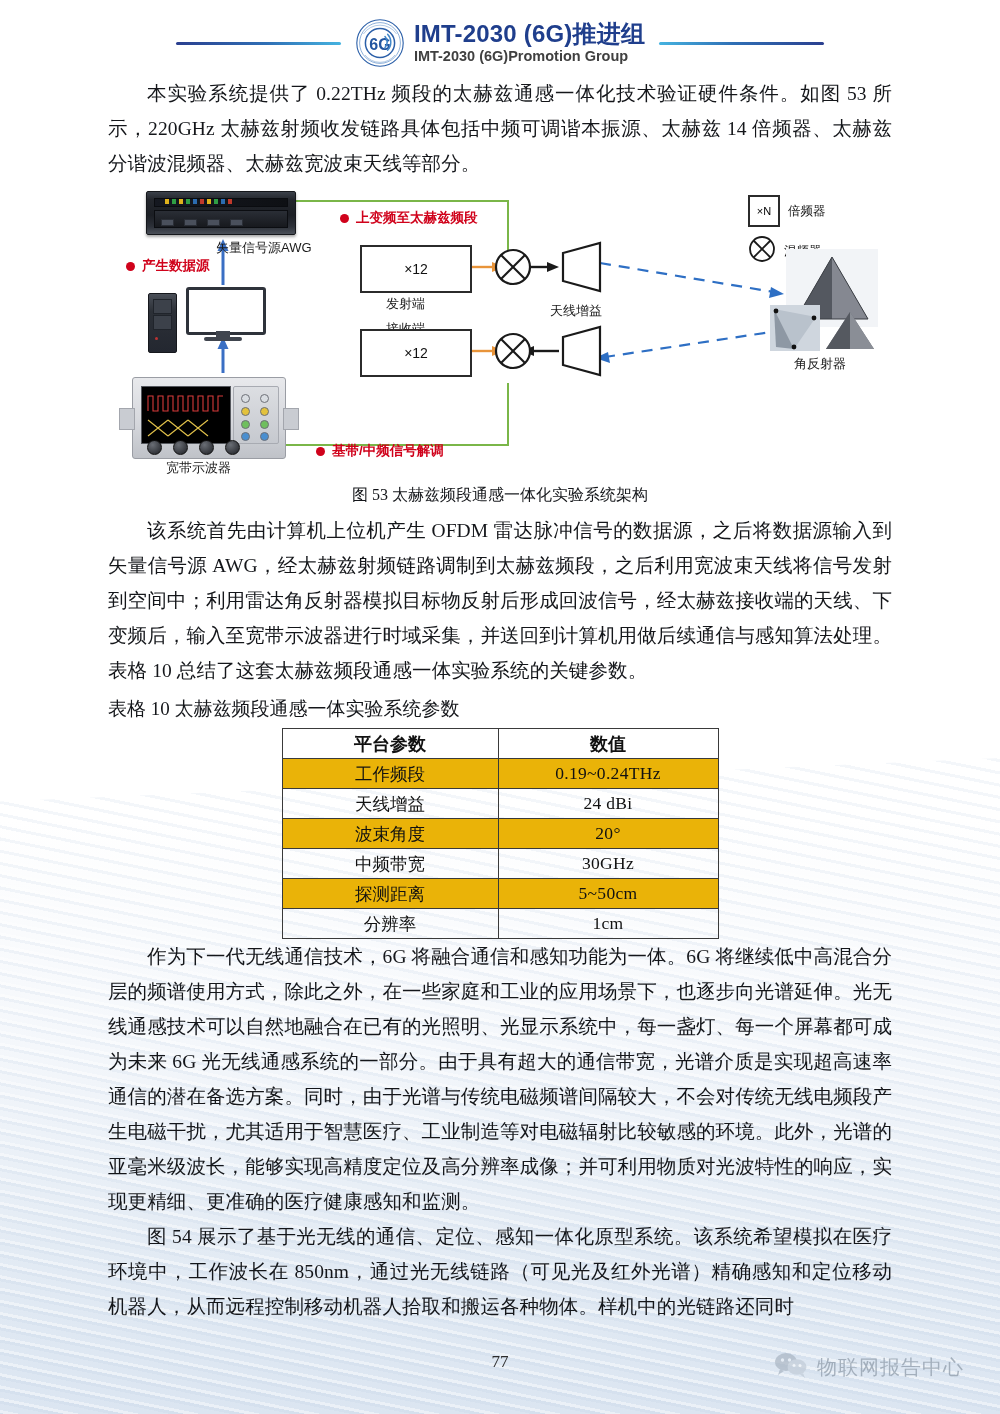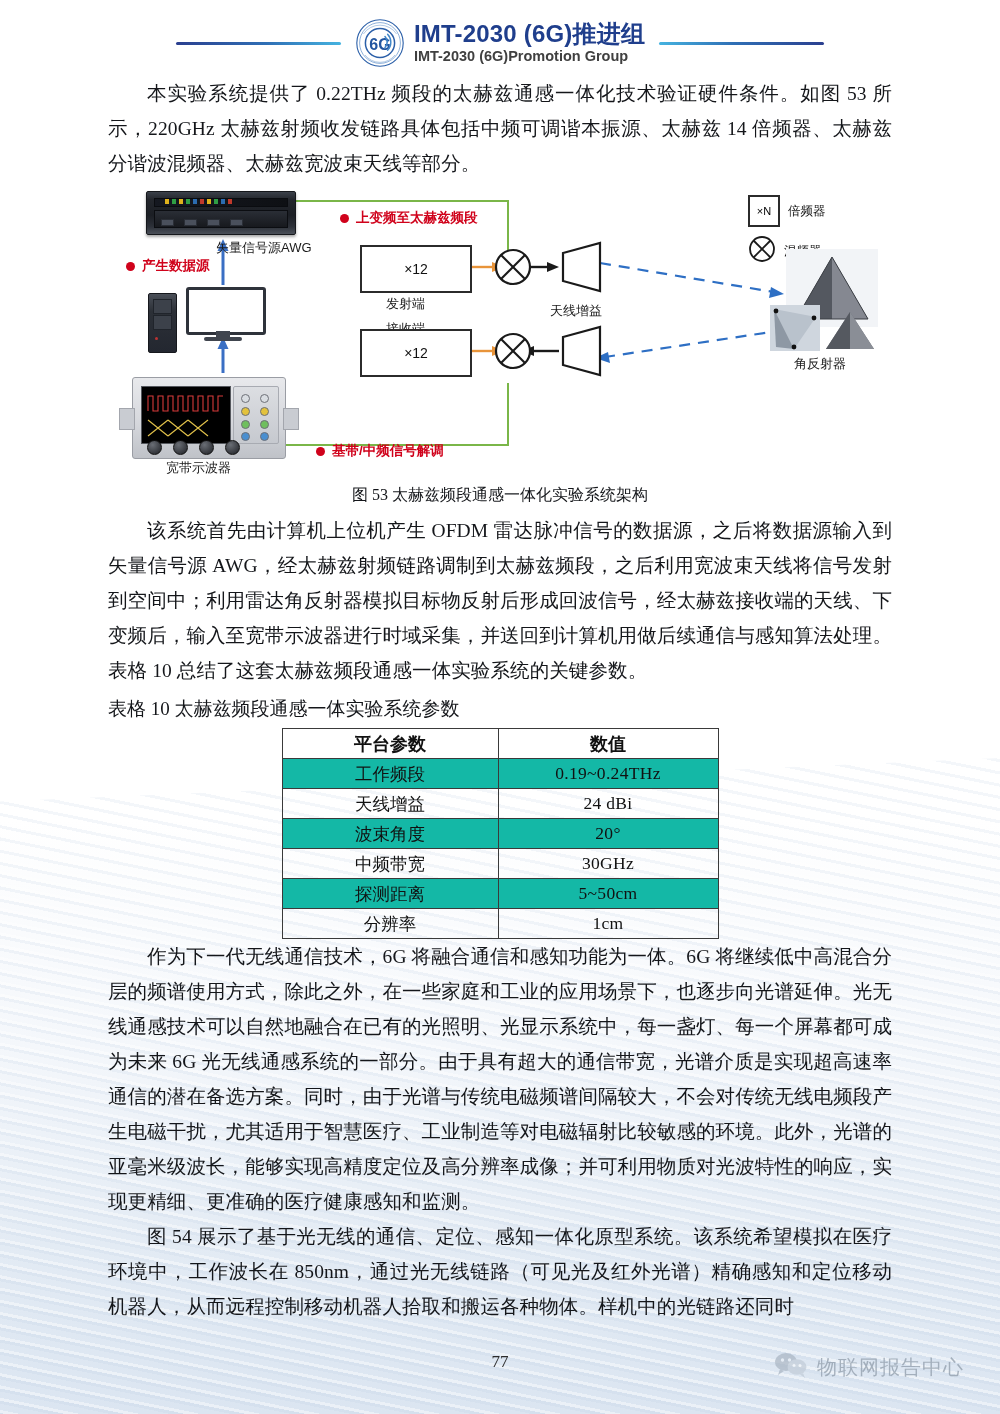--- a/index.html
+++ b/index.html
@@ -168,21 +168,21 @@
   }
   table.params th,table.params td{
     border:1.6px solid #3a3a3a;
     text-align:center;
     height:27px;
     font-size:17.5px;
     color:#111;
     padding:1px 4px;
   }
   table.params th{font-weight:bold;font-size:18px;}
-  table.params tr.shade td{background:#14b8a6;}
+  table.params tr.shade td{background:#eab308;}
   table.params col.c1{width:216px;}
   table.params col.c2{width:220px;}
   .mono{font-family:"Liberation Serif", serif;letter-spacing:.3px;}
 
   
   .pageno{
     position:absolute;left:0;right:0;top:1352px;text-align:center;
     font-size:17px;color:#2b2b2b;z-index:3;
   }
   .watermark{

